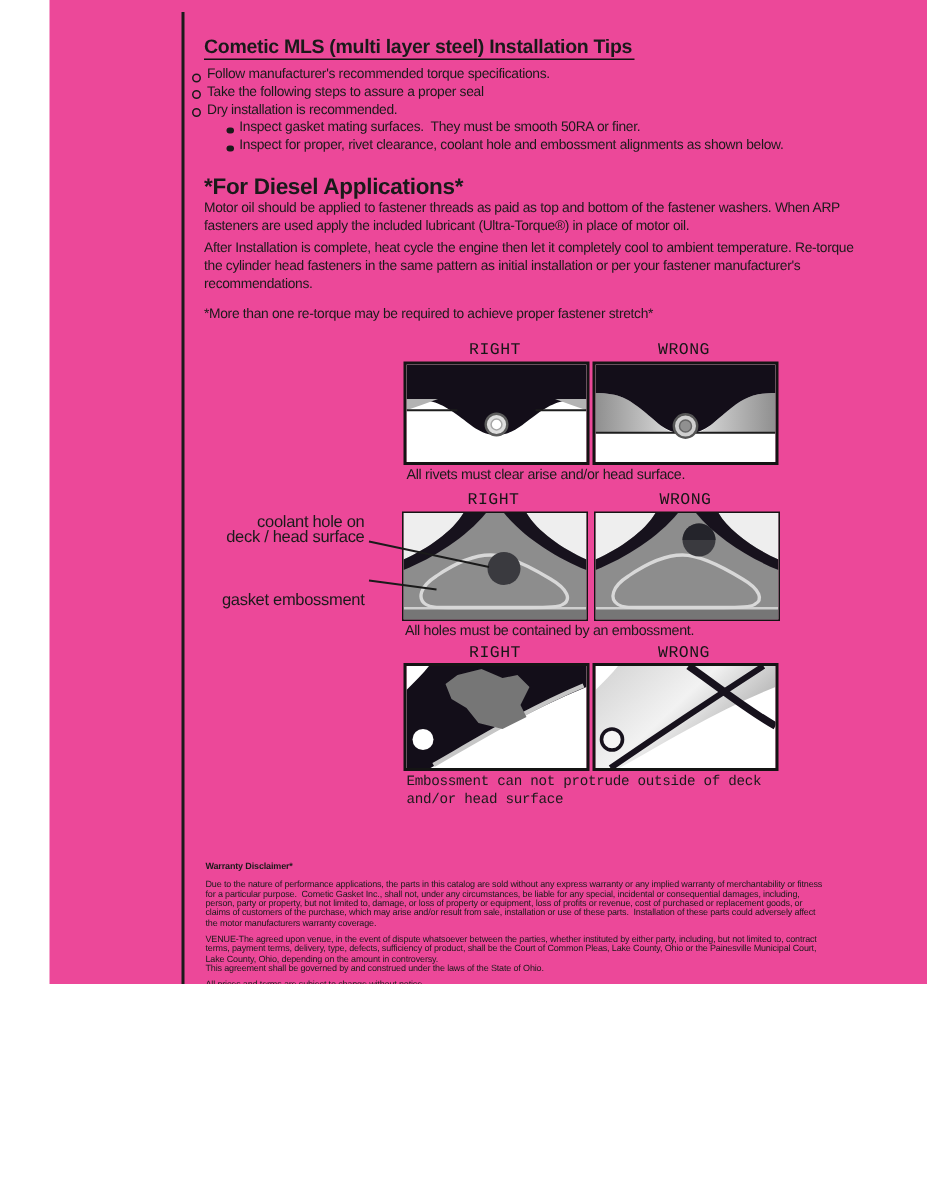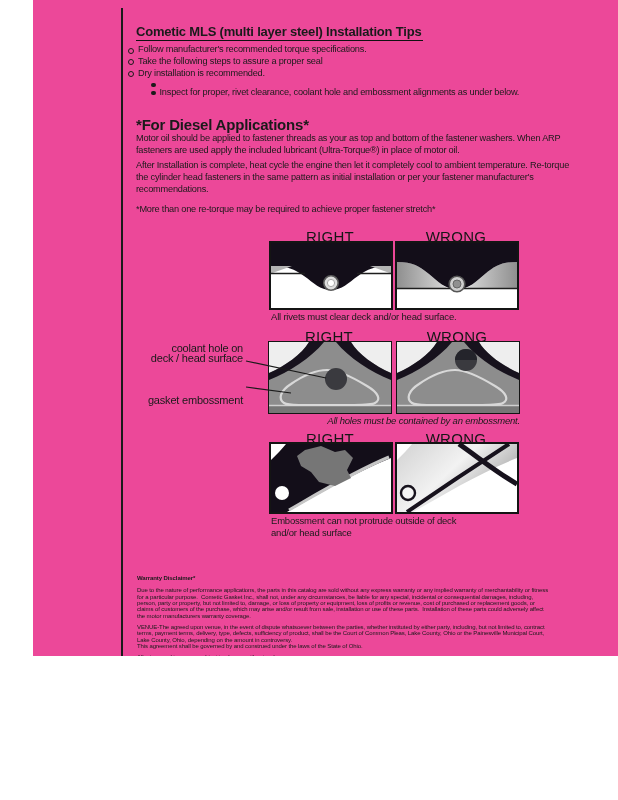--- a/index.html
+++ b/index.html
@@ -2,27 +2,27 @@
 <html><head>
 <meta charset="utf-8">
 <style>
   html,body{margin:0;padding:0;background:#ffffff;}
   .page{position:relative;width:618px;height:656px;background:#ec4899;overflow:hidden;
         font-family:"Liberation Sans", sans-serif;color:#1a1a1a;margin-left:33px;}
   .abs{position:absolute;}
   .title{font-size:13px;font-weight:bold;letter-spacing:-0.2px;
          border-bottom:1.6px solid #111;padding:0 2px 1px 0;display:inline-block;}
   .body-txt{font-size:9.2px;line-height:11.8px;letter-spacing:-0.2px;white-space:pre-wrap;}
-  .bullet-row{display:flex;align-items:flex-start;line-height:12.3px;}
+  .bullet-row{display:flex;align-items:center;line-height:12.3px;}
   .o-bullet{width:4px;height:4px;border:1px solid #1a1a1a;border-radius:50%;
             margin:3.5px 4px 0 0;flex:0 0 auto;}
   .d-bullet{width:4.5px;height:4.5px;background:#1a1a1a;border-radius:50%;
             margin:3.5px 4px 0 0;flex:0 0 auto;}
   .sec-head{font-size:15px;font-weight:bold;letter-spacing:-0.2px;}
-  .rw-label{font-size:15px;letter-spacing:0.3px;text-align:center;color:#161616;}
+  .rw-label{font-size:11px;letter-spacing:0.3px;text-align:center;color:#161616;font-family:Liberation Mono, monospace;}
   .caption{font-size:9.5px;letter-spacing:-0.2px;line-height:12px;white-space:pre-line;}
   .panel{outline:2.5px solid #141414;background:#fff;}
   .panel2{outline:1.5px solid #141414;}
   .diag-label{font-size:11px;letter-spacing:-0.2px;line-height:9.8px;
               text-align:right;white-space:pre-line;}
   .warranty{font-size:6px;line-height:6.35px;letter-spacing:-0.1px;}
   .warranty p{margin:0 0 5px 0;white-space:pre-wrap;}
   .warranty .w-head{font-weight:bold;margin-bottom:6px;}
   .footer-code{font-size:15px;letter-spacing:0.3px;color:#1c1c1c;}
   svg{display:block;}
@@ -47,30 +47,31 @@
       <span class="o-bullet"></span>
       <span class="body-txt">Take the following steps to assure a proper seal</span>
     </div>
     <div class="bullet-row">
       <span class="o-bullet"></span>
       <span class="body-txt">Dry installation is recommended.</span>
     </div>
     <div style="padding-left:23px;">
       <div class="bullet-row">
         <span class="d-bullet"></span>
+        <span class="body-txt">Inspect gasket mating surfaces.  They must be smooth 50RA or finer.</span>
       </div>
       <div class="bullet-row">
         <span class="d-bullet"></span>
-        <span class="body-txt">Inspect for proper, rivet clearance, coolant hole and embossment alignments as under below.</span>
+        <span class="body-txt">Inspect for proper, rivet clearance, coolant hole and embossment alignments as shown below.</span>
       </div>
     </div>
   </div>
 
   <div class="abs sec-head" style="left:103px;top:116px;">*For Diesel Applications*</div>
-  <div class="abs body-txt" style="left:103px;top:133px;width:438px;">Motor oil should be applied to fastener threads as your as top and bottom of the fastener washers. When ARP fasteners are used apply the included lubricant (Ultra-Torque®) in place of motor oil.</div>
+  <div class="abs body-txt" style="left:103px;top:133px;width:438px;">Motor oil should be applied to fastener threads as paid as top and bottom of the fastener washers. When ARP fasteners are used apply the included lubricant (Ultra-Torque®) in place of motor oil.</div>
   <div class="abs body-txt" style="left:103px;top:204px;width:460px;">*More than one re-torque may be required to achieve proper fastener stretch*</div>
   <div class="abs body-txt" style="left:103px;top:160px;width:438px;">After Installation is complete, heat cycle the engine then let it completely cool to ambient temperature. Re-torque the cylinder head fasteners in the same pattern as initial installation or per your fastener manufacturer's recommendations.</div>
 
   <div class="abs rw-label" style="left:237px;top:228px;width:120px;">RIGHT</div>
   <div class="abs rw-label" style="left:363px;top:228px;width:120px;">WRONG</div>
 
   <div class="abs panel" style="left:238px;top:243px;width:120px;height:65px;">
     <svg width="120" height="65" viewBox="0 0 120 65">
       <rect width="120" height="65" fill="#ffffff"></rect>
       <path d="M0,0 H120 V23 C103,23 97,26 87,33 C77,40 71,47 60,47 C49,47 43,40 33,33 C23,26 17,23 0,23 Z" fill="#130e19"></path>
@@ -97,21 +98,21 @@
       <rect width="120" height="65" fill="#ffffff"></rect>
       <path d="M0,19 C16,19 22,23 32,31 C38,36 44,42 51,45.5 L0,45.5 Z" fill="url(#gL)"></path>
       <path d="M120,19 C104,19 98,23 88,31 C82,36 76,42 69,45.5 L120,45.5 Z" fill="url(#gR)"></path>
       <path d="M0,0 H120 V19 C104,19 98,23 88,31 C78,39 73,46 60,46 C47,46 42,39 32,31 C22,23 16,19 0,19 Z" fill="#130e19"></path>
       <path d="M0,45.5 H120" stroke="#1d1d1d" stroke-width="1.4"></path>
       <circle cx="60" cy="41" r="7.8" fill="#cfcfcf" stroke="#555555" stroke-width="1.6"></circle>
       <circle cx="60" cy="41" r="4" fill="#909090" stroke="#666666" stroke-width="1"></circle>
     </svg>
   </div>
 
-  <div class="abs caption" style="left:238px;top:311px;width:250px;">All rivets must clear deck and/or head surface.</div>
+  <div class="abs caption" style="left:238px;top:311px;width:250px;">All rivets must clear arise and/or head surface.</div>
 
   <div class="abs rw-label" style="left:235px;top:328px;width:122px;">RIGHT</div>
   <div class="abs rw-label" style="left:363px;top:328px;width:122px;">WRONG</div>
 
   <div class="abs diag-label" style="left:100px;top:344px;width:110px;">coolant hole on
 deck / head surface</div>
   <div class="abs diag-label" style="left:100px;top:396px;width:110px;">gasket embossment</div>
 
   <div class="abs panel panel2" style="left:236px;top:342px;width:122px;height:71px;">
     <svg width="122" height="71" viewBox="0 0 122 71">
@@ -140,21 +141,21 @@
       <circle cx="69" cy="18" r="11" fill="#3a3a3f"></circle>
       <path d="M58,18 A11,11 0 0 1 80,18 Z" fill="#24242b"></path>
     </svg>
   </div>
 
   <svg class="abs" style="left:205px;top:340px;pointer-events:none;" width="170" height="60">
     <line x1="8" y1="21" x2="88" y2="38" stroke="#1a1a1a" stroke-width="1.2"></line>
     <line x1="8" y1="47" x2="53" y2="53" stroke="#1a1a1a" stroke-width="1.2"></line>
   </svg>
 
-  <div class="abs caption" style="left:237px;top:415px;width:250px;text-align:right;font-style:italic;">All holes must be contained by an embossment.</div>
+  <div class="abs caption" style="left:237px;top:415px;width:250px;text-align:left;">All holes must be contained by an embossment.</div>
 
   <div class="abs rw-label" style="left:237px;top:430px;width:120px;">RIGHT</div>
   <div class="abs rw-label" style="left:363px;top:430px;width:120px;">WRONG</div>
 
   <div class="abs panel" style="left:238px;top:444px;width:120px;height:68px;">
     <svg width="120" height="68" viewBox="0 0 120 68">
       <rect width="120" height="68" fill="#ffffff"></rect>
       <path d="M0,16 C6,10 11,5 15,0 H120 V14 C80,30 45,52 16,68 H0 Z" fill="#130e19"></path>
       <path d="M18,66 C46,50 82,28 118,13" stroke="#c6c6c6" stroke-width="3" fill="none"></path>
       <path d="M34,6 L50,2 L64,8 L74,6 L82,14 L76,26 L80,34 L64,42 L48,38 L40,28 L30,22 L26,12 Z" fill="#767676"></path>
@@ -172,21 +173,21 @@
         </linearGradient>
       </defs>
       <rect width="120" height="68" fill="#ffffff"></rect>
       <path d="M0,16 C6,10 11,5 15,0 H120 V14 C80,30 45,52 16,68 H0 Z" fill="url(#gB)"></path>
       <path d="M62,0 C82,14 102,30 120,40" stroke="#17121d" stroke-width="5" fill="none"></path>
       <path d="M10,68 C42,46 78,22 112,0" stroke="#17121d" stroke-width="4" fill="none"></path>
       <circle cx="11" cy="49" r="7" fill="#f5f5f5" stroke="#17121d" stroke-width="2.4"></circle>
     </svg>
   </div>
 
-  <div class="abs caption" style="left:238px;top:515px;width:260px;">Embossment can not protrude outside of deck
+  <div class="abs caption" style="left:238px;top:515px;width:260px;font-family:Liberation Mono, monospace;">Embossment can not protrude outside of deck
 and/or head surface</div>
 
   <div class="abs warranty" style="left:104px;top:575px;width:412px;">
     <p class="w-head">Warranty Disclaimer*</p>
     <p>Due to the nature of performance applications, the parts in this catalog are sold without any express warranty or any implied warranty of merchantability or fitness for a particular purpose.  Cometic Gasket Inc., shall not, under any circumstances, be liable for any special, incidental or consequential damages, including, person, party or property, but not limited to, damage, or loss of property or equipment, loss of profits or revenue, cost of purchased or replacement goods, or claims of customers of the purchase, which may arise and/or result from sale, installation or use of these parts.  Installation of these parts could adversely affect the motor manufacturers warranty coverage.</p>
     <p>VENUE-The agreed upon venue, in the event of dispute whatsoever between the parties, whether instituted by either party, including, but not limited to, contract terms, payment terms, delivery, type, defects, sufficiency of product, shall be the Court of Common Pleas, Lake County, Ohio or the Painesville Municipal Court, Lake County, Ohio, depending on the amount in controversy.
 This agreement shall be governed by and construed under the laws of the State of Ohio.</p>
     <p>All prices and terms are subject to change without notice.</p>
     <p>Terms COD- Secured with a completed dealer/jobber application on File, COD-Company check with a current credit card number on file.  Open accounts may be established by well rated firms.  A credit application is available upon request.  Open accounts are due payable Net 30 days from date of invoice.  No statement will be sent.  If an account becomes 60 or more days past due, it is subject to being placed on credit hold.  No orders will be shipped or new orders accepted until past due balance is paid.  If an account becomes 90 or more days past due, it is subject to being placed for collections.  All costs of collection are the responsibility of the customer, including attorney fees, court costs, and other expenses of litigation.</p>
     <p>Returns- Authorized (RGA) must be obtained in advance on all returns.  A packing slip or invoice number must accompany the merchandise.  No returns after 30 days from invoice date.  All returns are subject to a 25% restocking charge.  All custom designed and custom manufactured gaskets are non-returnable.</p>

